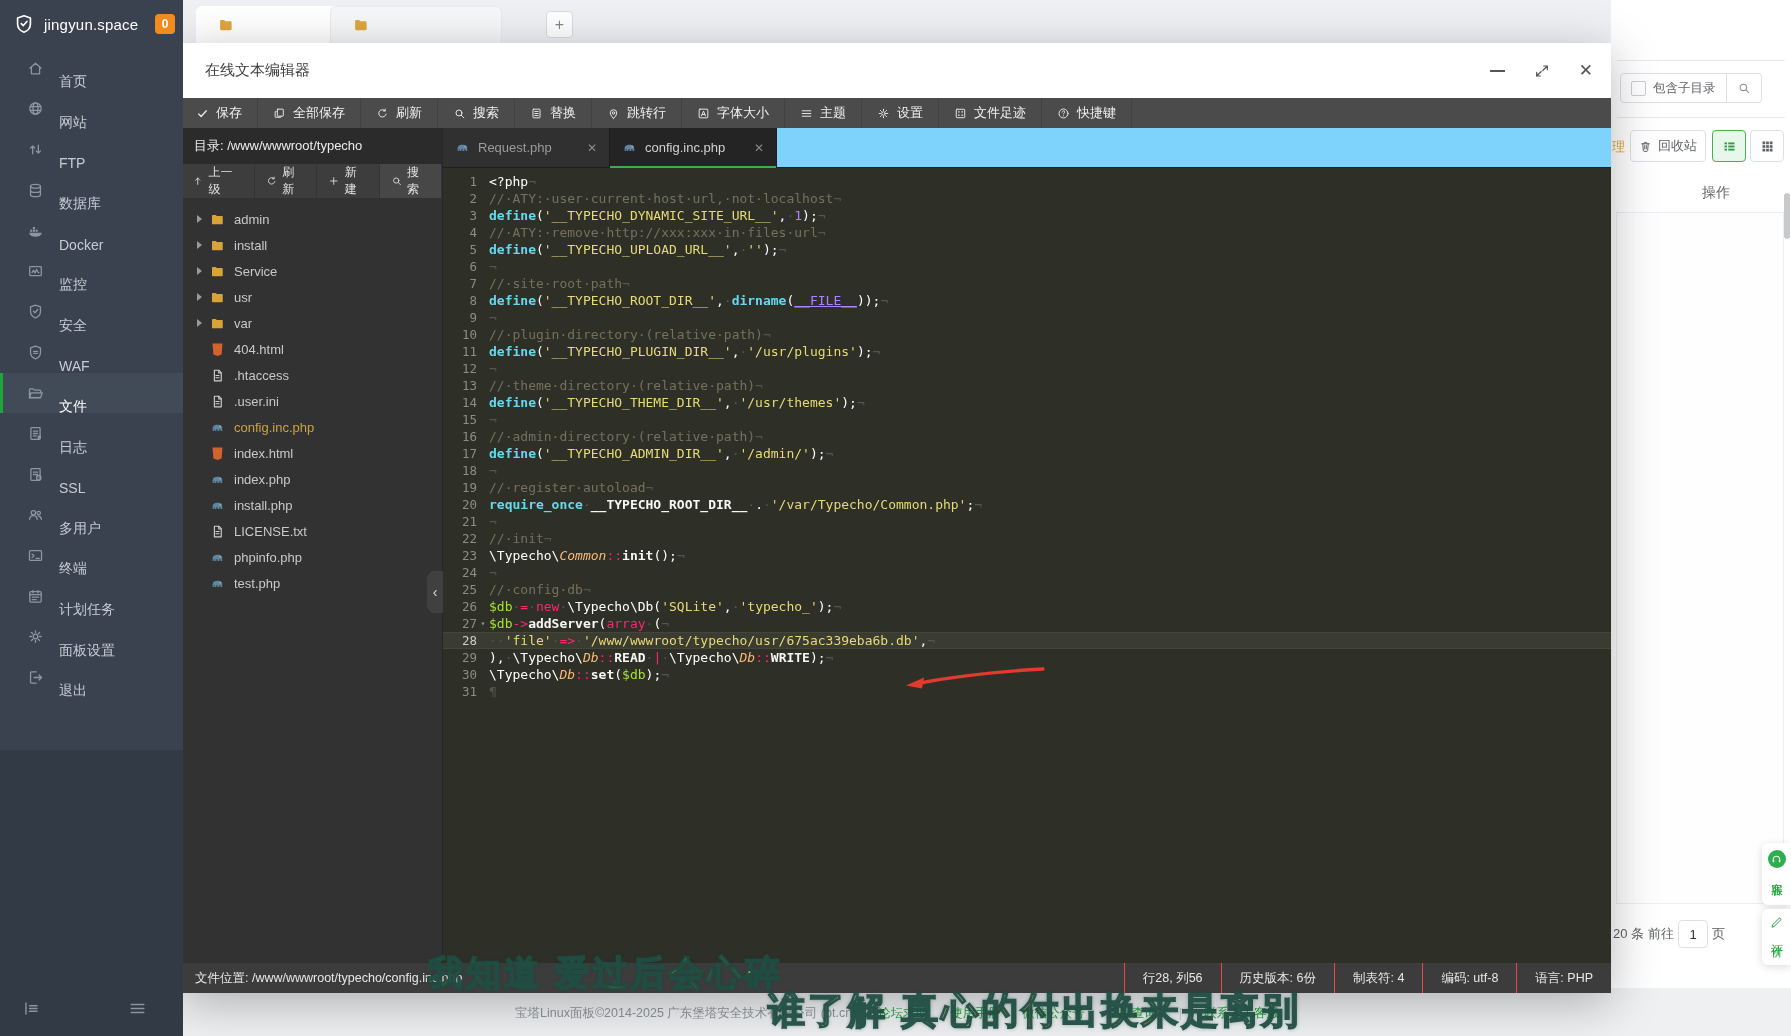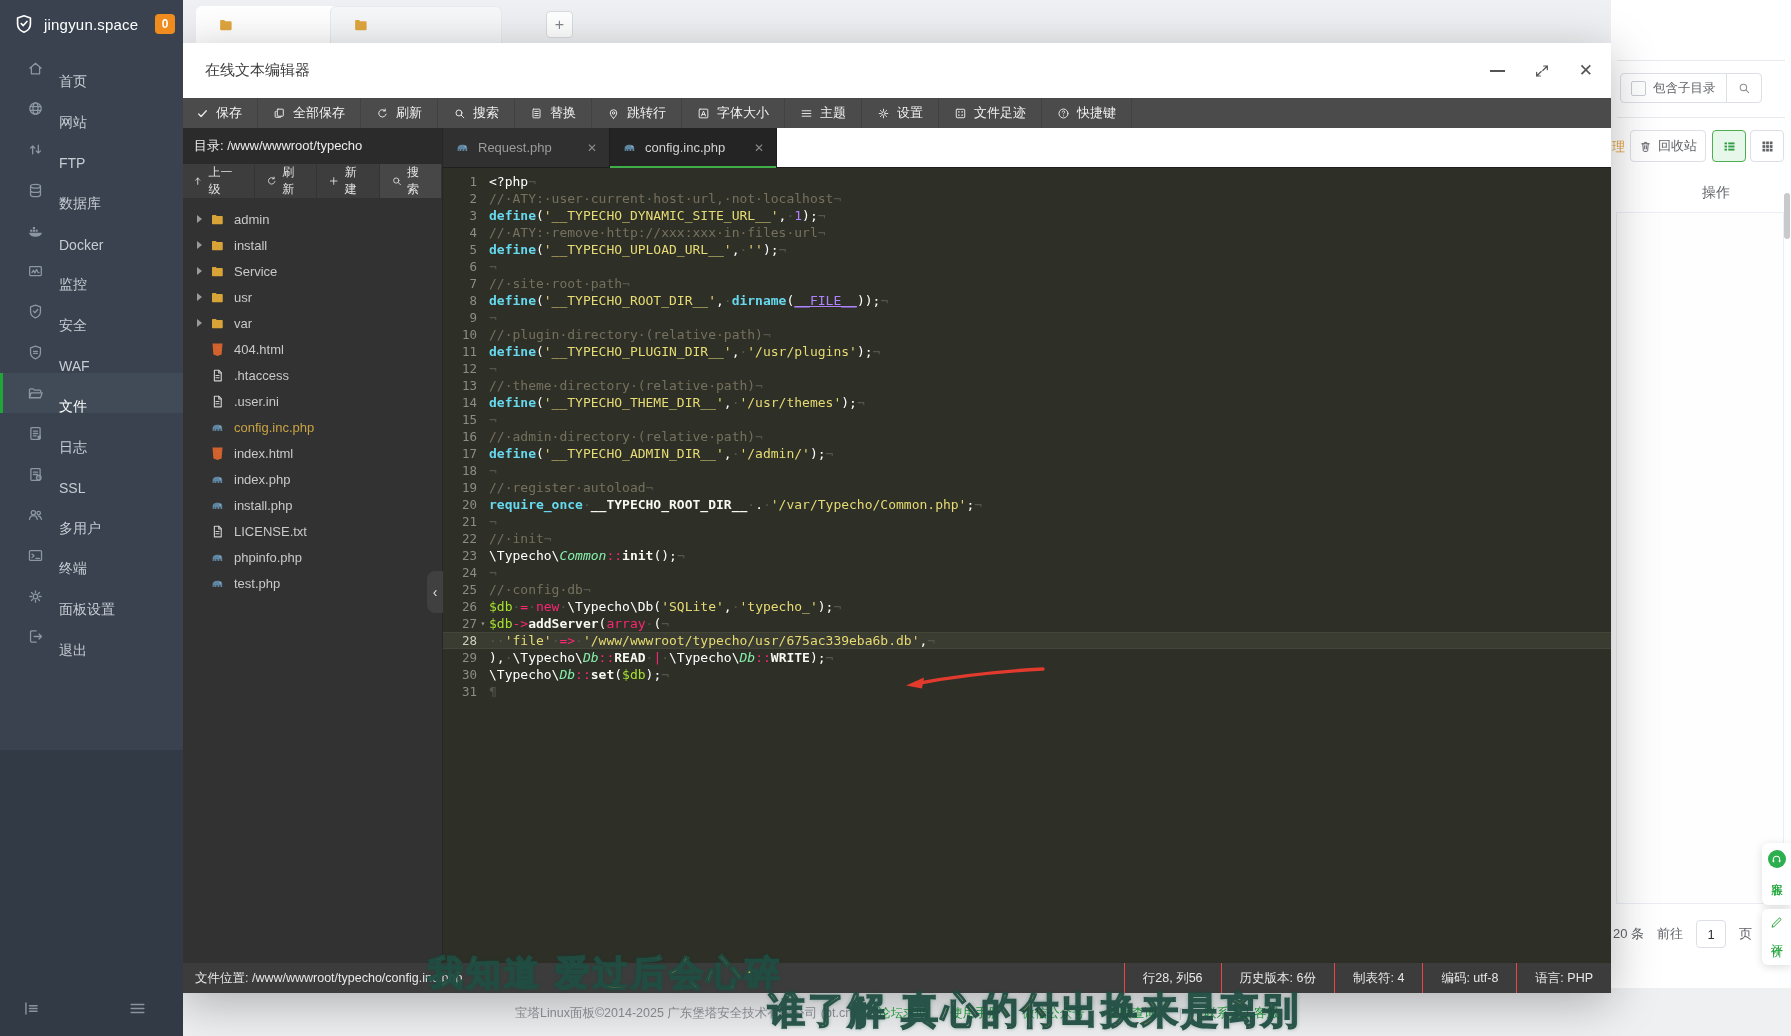--- a/index.html
+++ b/index.html
@@ -43,21 +43,21 @@
   .grp .ltxt{font-size:12.5px;color:#606266;white-space:nowrap;}
   .grp .sbtn{width:34px;border-left:1px solid #dcdfe6;display:flex;align-items:center;justify-content:center;color:#8d9197;cursor:pointer;}
   .grp .sbtn svg{width:14px;height:14px;}
   .cutoff{position:absolute;left:1px;top:138px;font-size:13px;color:#e6a23c;}
   .rbtn{position:absolute;top:130px;height:32px;border:1px solid #dcdfe6;border-radius:4px;background:#fff;display:flex;
         align-items:center;justify-content:center;gap:6px;font-size:13px;color:#606266;box-sizing:border-box;cursor:pointer;}
   .vtog{position:absolute;top:130px;width:34px;height:32px;border-radius:4px;display:flex;align-items:center;justify-content:center;box-sizing:border-box;cursor:pointer;}
   .vtog svg{width:15px;height:15px;}
   .opcol{position:absolute;left:91px;top:184px;font-size:14px;color:#606266;}
   .tblpanel{position:absolute;left:5px;top:212px;width:168px;height:692px;background:#fefefe;border:1px solid #ebeef5;box-sizing:border-box;}
-  .pgn{position:absolute;left:2px;top:920px;display:flex;align-items:center;gap:13px;font-size:13px;color:#606266;text-align:right;}
+  .pgn{position:absolute;left:2px;top:920px;display:flex;align-items:center;gap:4px;font-size:13px;color:#606266;text-align:right;}
   .pgn .pbox{width:28px;height:26px;border:1px solid #dcdfe6;border-radius:4px;display:flex;align-items:center;justify-content:center;color:#303133;}
   .scrollthumb{position:absolute;left:173px;top:193px;width:6px;height:46px;border-radius:3px;background:#c8c9cc;}
   .fwidget{position:absolute;left:151px;width:29px;background:#fff;border-radius:6px 0 0 6px;
            box-shadow:0 2px 8px rgba(0,0,0,.14);display:flex;flex-direction:column;align-items:center;padding:7px 0;box-sizing:border-box;gap:5px;cursor:pointer;}
   .fwidget .vtxt{writing-mode:vertical-lr;font-size:12px;color:#20a53a;letter-spacing:2px;}
   .svcball{width:18px;height:18px;border-radius:50%;background:#2daf4f;display:flex;align-items:center;justify-content:center;color:#fff;}
   .svcball svg{width:11px;height:11px;}
 
   
   .footer{left:183px;top:993px;width:1608px;height:43px;background:#eef0f2;}
@@ -98,40 +98,40 @@
   .trow .fico{width:15px;height:15px;margin-right:9px;flex:0 0 15px;}
   .trow .fname{font-size:13px;color:#c9c9c9;white-space:nowrap;}
   .t-folder .fico{color:#d8a437;}
   .t-php .fico{color:#5f86a0;}
   .t-html .fico{color:#d2622d;}
   .t-doc .fico{color:#cfcfcf;}
   .trow.sel .fname{color:#c9a344;}
 
   
   .editor{flex:1;display:flex;flex-direction:column;background:#2e2f27;position:relative;min-width:0;}
-  .tabbar{height:39px;background:#ffffff;display:flex;border-bottom:1px solid #1f1f1f;}
+  .tabbar{height:39px;background:#7dd3fc;display:flex;border-bottom:1px solid #1f1f1f;}
   .etab{width:167px;display:flex;align-items:center;padding:0 12px;box-sizing:border-box;background:#303030;
         border-right:1px solid #1e1e1e;position:relative;cursor:pointer;}
   .etab .pico{width:15px;height:15px;color:#5f86a0;flex:0 0 15px;}
   .etab .tname{font-size:13px;color:#9b9b9b;margin-left:8px;flex:1;white-space:nowrap;overflow:hidden;}
   .etab .tclose{font-size:12px;color:#8a8a8a;margin-left:8px;cursor:pointer;}
   .etab.active{background:#242424;}
   .etab.active .tname{color:#d2d2d2;}
   .etab.active::after{content:"";position:absolute;left:0;bottom:-1px;width:100%;height:2.5px;background:#3fae49;}
   .codearea{flex:1;position:relative;padding-top:5px;font-family:"DejaVu Sans Mono","Liberation Mono",monospace;
             font-size:13px;overflow:hidden;}
   .cl{height:17px;display:flex;align-items:center;padding-left:2px;}
   .cl .ln{width:32px;text-align:right;color:#8b8e82;flex:0 0 32px;font-size:12.5px;}
   .cl .fold{width:12px;flex:0 0 12px;font-size:8px;color:#9a9d90;text-align:center;visibility:hidden;}
   .cl .fold.show{visibility:visible;}
   .cl .code{white-space:pre;flex:1;}
   .cl.cur{background:#3a3b31;box-shadow:inset 0 1px 0 #45463a, inset 0 -1px 0 #45463a;}
   .cl.cur .ln{color:#cfd0c2;}
   .tk-kw{color:#66d9ef;font-weight:bold;}
-  .tk-cls{color:#86efac;font-style:italic;}
+  .tk-cls{color:#fdba74;font-style:italic;}
   .tk-str{color:#e6db74;}
   .tk-num{color:#ae81ff;}
   .tk-cmt{color:#75715e;}
   .tk-op{color:#f92672;}
   .tk-var{color:#a6e22e;}
   .tk-fn{color:#f8f8f2;font-weight:bold;}
   .tk-atom{color:#ae81ff;text-decoration:underline;}
   .tk-p{color:#ffffff;}
   .tk-ws{color:#55564b;}
   .collapser{position:absolute;left:-16px;top:443px;width:16px;height:42px;background:#404040;border-radius:8px 0 0 8px;
@@ -420,20 +420,26 @@
         <span class="slb">多用户</span>
       </div>
       <div class="sbi">
         <svg class="ic sico">
           <use href="#i-terminal"></use>
         </svg>
         <span class="slb">终端</span>
       </div>
       <div class="sbi">
         <svg class="ic sico">
+          <use href="#i-calendar"></use>
+        </svg>
+        <span class="slb">计划任务</span>
+      </div>
+      <div class="sbi">
+        <svg class="ic sico">
           <use href="#i-gear"></use>
         </svg>
         <span class="slb">面板设置</span>
       </div>
       <div class="sbi">
         <svg class="ic sico">
           <use href="#i-logout"></use>
         </svg>
         <span class="slb">退出</span>
       </div>

